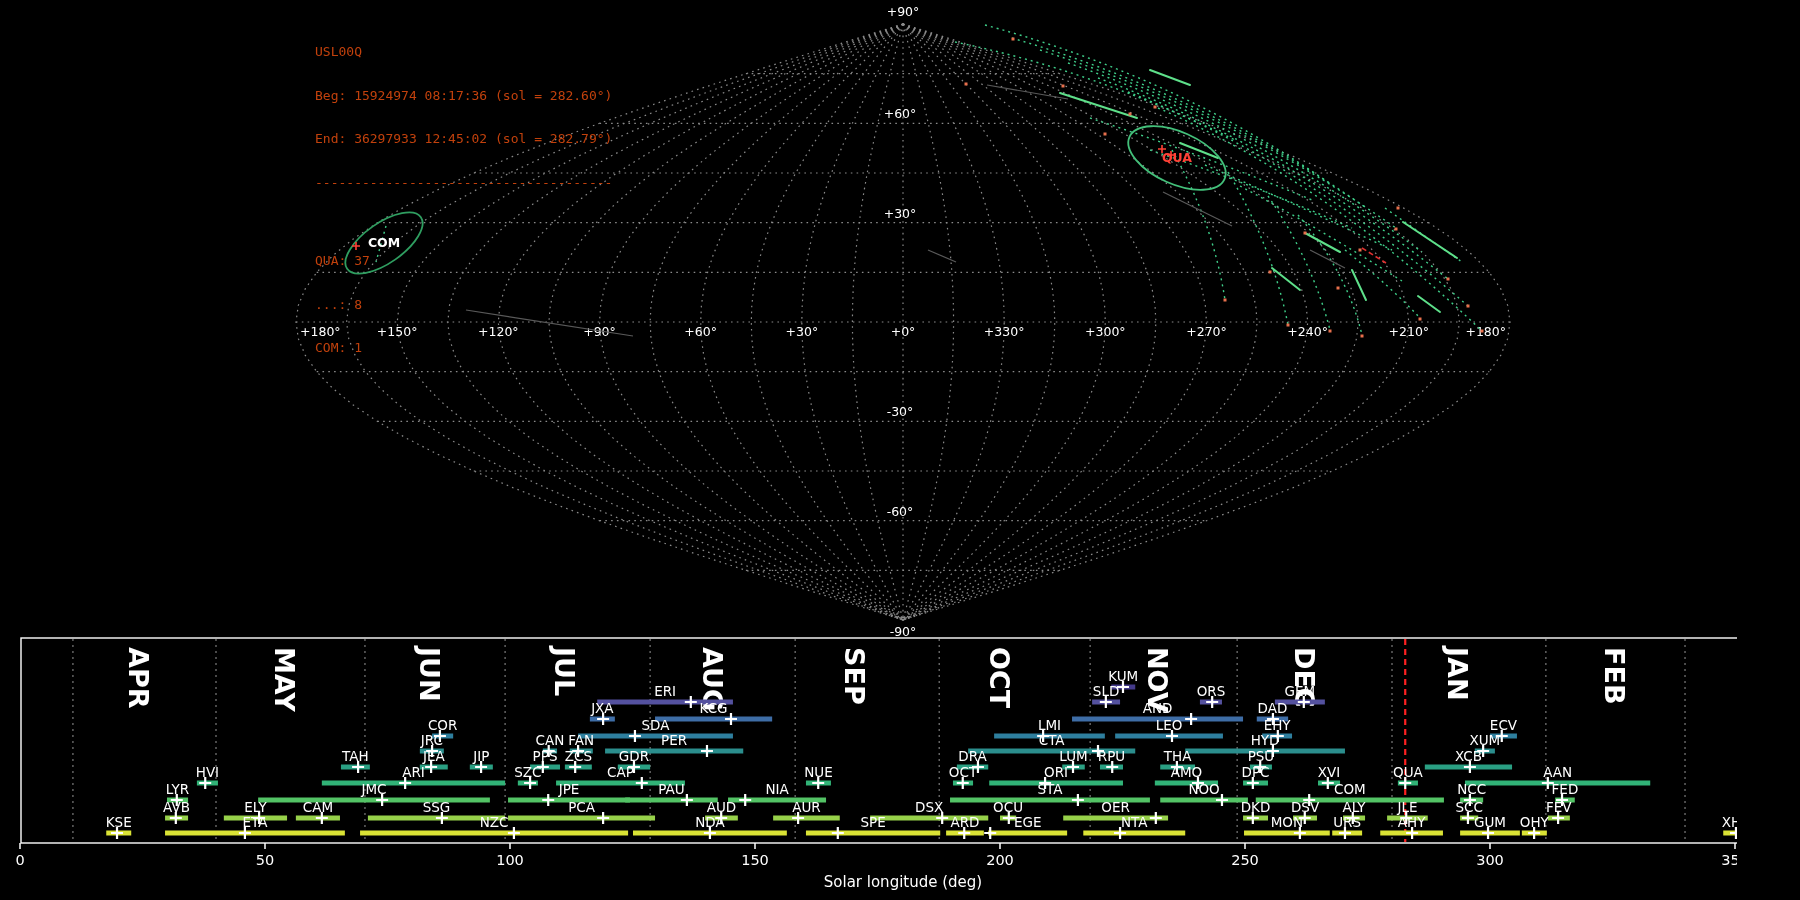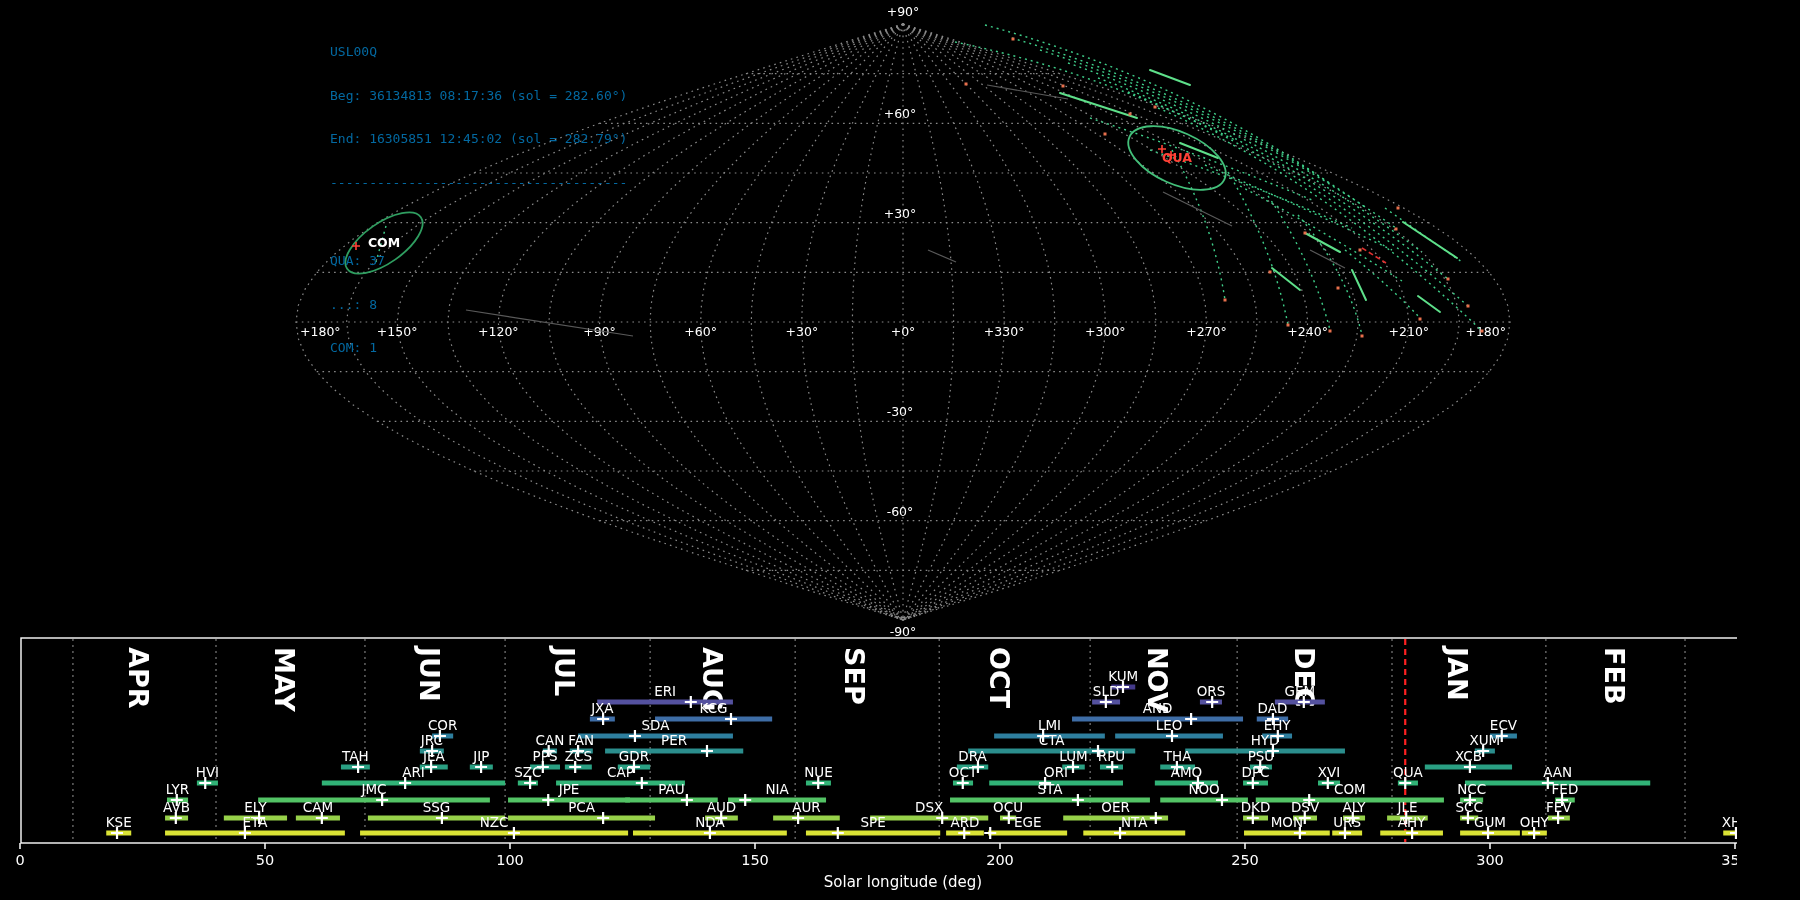--- a/index.html
+++ b/index.html
@@ -1,19 +1,19 @@
 <!DOCTYPE html>
 <html><head>
 <meta charset="utf-8">
 <style>
   html,body{margin:0;padding:0;background:#000;}
   .stage{position:relative;width:1737px;height:900px;background:#000;overflow:hidden;
          font-family:"DejaVu Sans",sans-serif;}
   #scene{position:absolute;left:0;top:0;}
-  #info-panel{position:absolute;left:330px;top:16px;color:#0369a1;
+  #info-panel{position:absolute;left:315px;top:16px;color:#c2410c;
               font:13px/14.5px "DejaVu Sans Mono",monospace;white-space:pre;}
   #info-panel .hline{white-space:pre;}
   #info-panel .gap{height:6px;}
   text{font-family:"DejaVu Sans",sans-serif;}
   .monotext{font-family:"DejaVu Sans Mono",monospace;}
 </style>
 </head>
 <body>
 
 <div class="stage">
@@ -466,21 +466,21 @@
           <line x1="1490" y1="843" x2="1490" y2="849" stroke="#fff" stroke-width="1.5"></line>
           <text x="1490" y="865" fill="#fff" text-anchor="middle" font-size="14.5">300</text>
           <line x1="1735.0000000000002" y1="843" x2="1735.0000000000002" y2="849" stroke="#fff" stroke-width="1.5"></line>
           <text x="1735.0000000000002" y="865" fill="#fff" text-anchor="middle" font-size="14.5">350</text>
         </g>
         <text x="903" y="887" fill="#fff" text-anchor="middle" font-size="15">Solar longitude (deg)</text>
       </g>
     </svg>
   <div id="info-panel">
     <div class="hline">USL00Q</div>
-    <div class="hline">Beg: 36134813 08:17:36 (sol = 282.60°)</div>
-    <div class="hline">End: 16305851 12:45:02 (sol = 282.79°)</div>
+    <div class="hline">Beg: 15924974 08:17:36 (sol = 282.60°)</div>
+    <div class="hline">End: 36297933 12:45:02 (sol = 282.79°)</div>
     <div class="hline">--------------------------------------</div>
     <div class="gap"></div>
     <div class="hline">QUA: 37</div>
     <div class="hline">...: 8</div>
     <div class="hline">COM: 1</div>
   </div>
 </div>
 
 </body></html>

